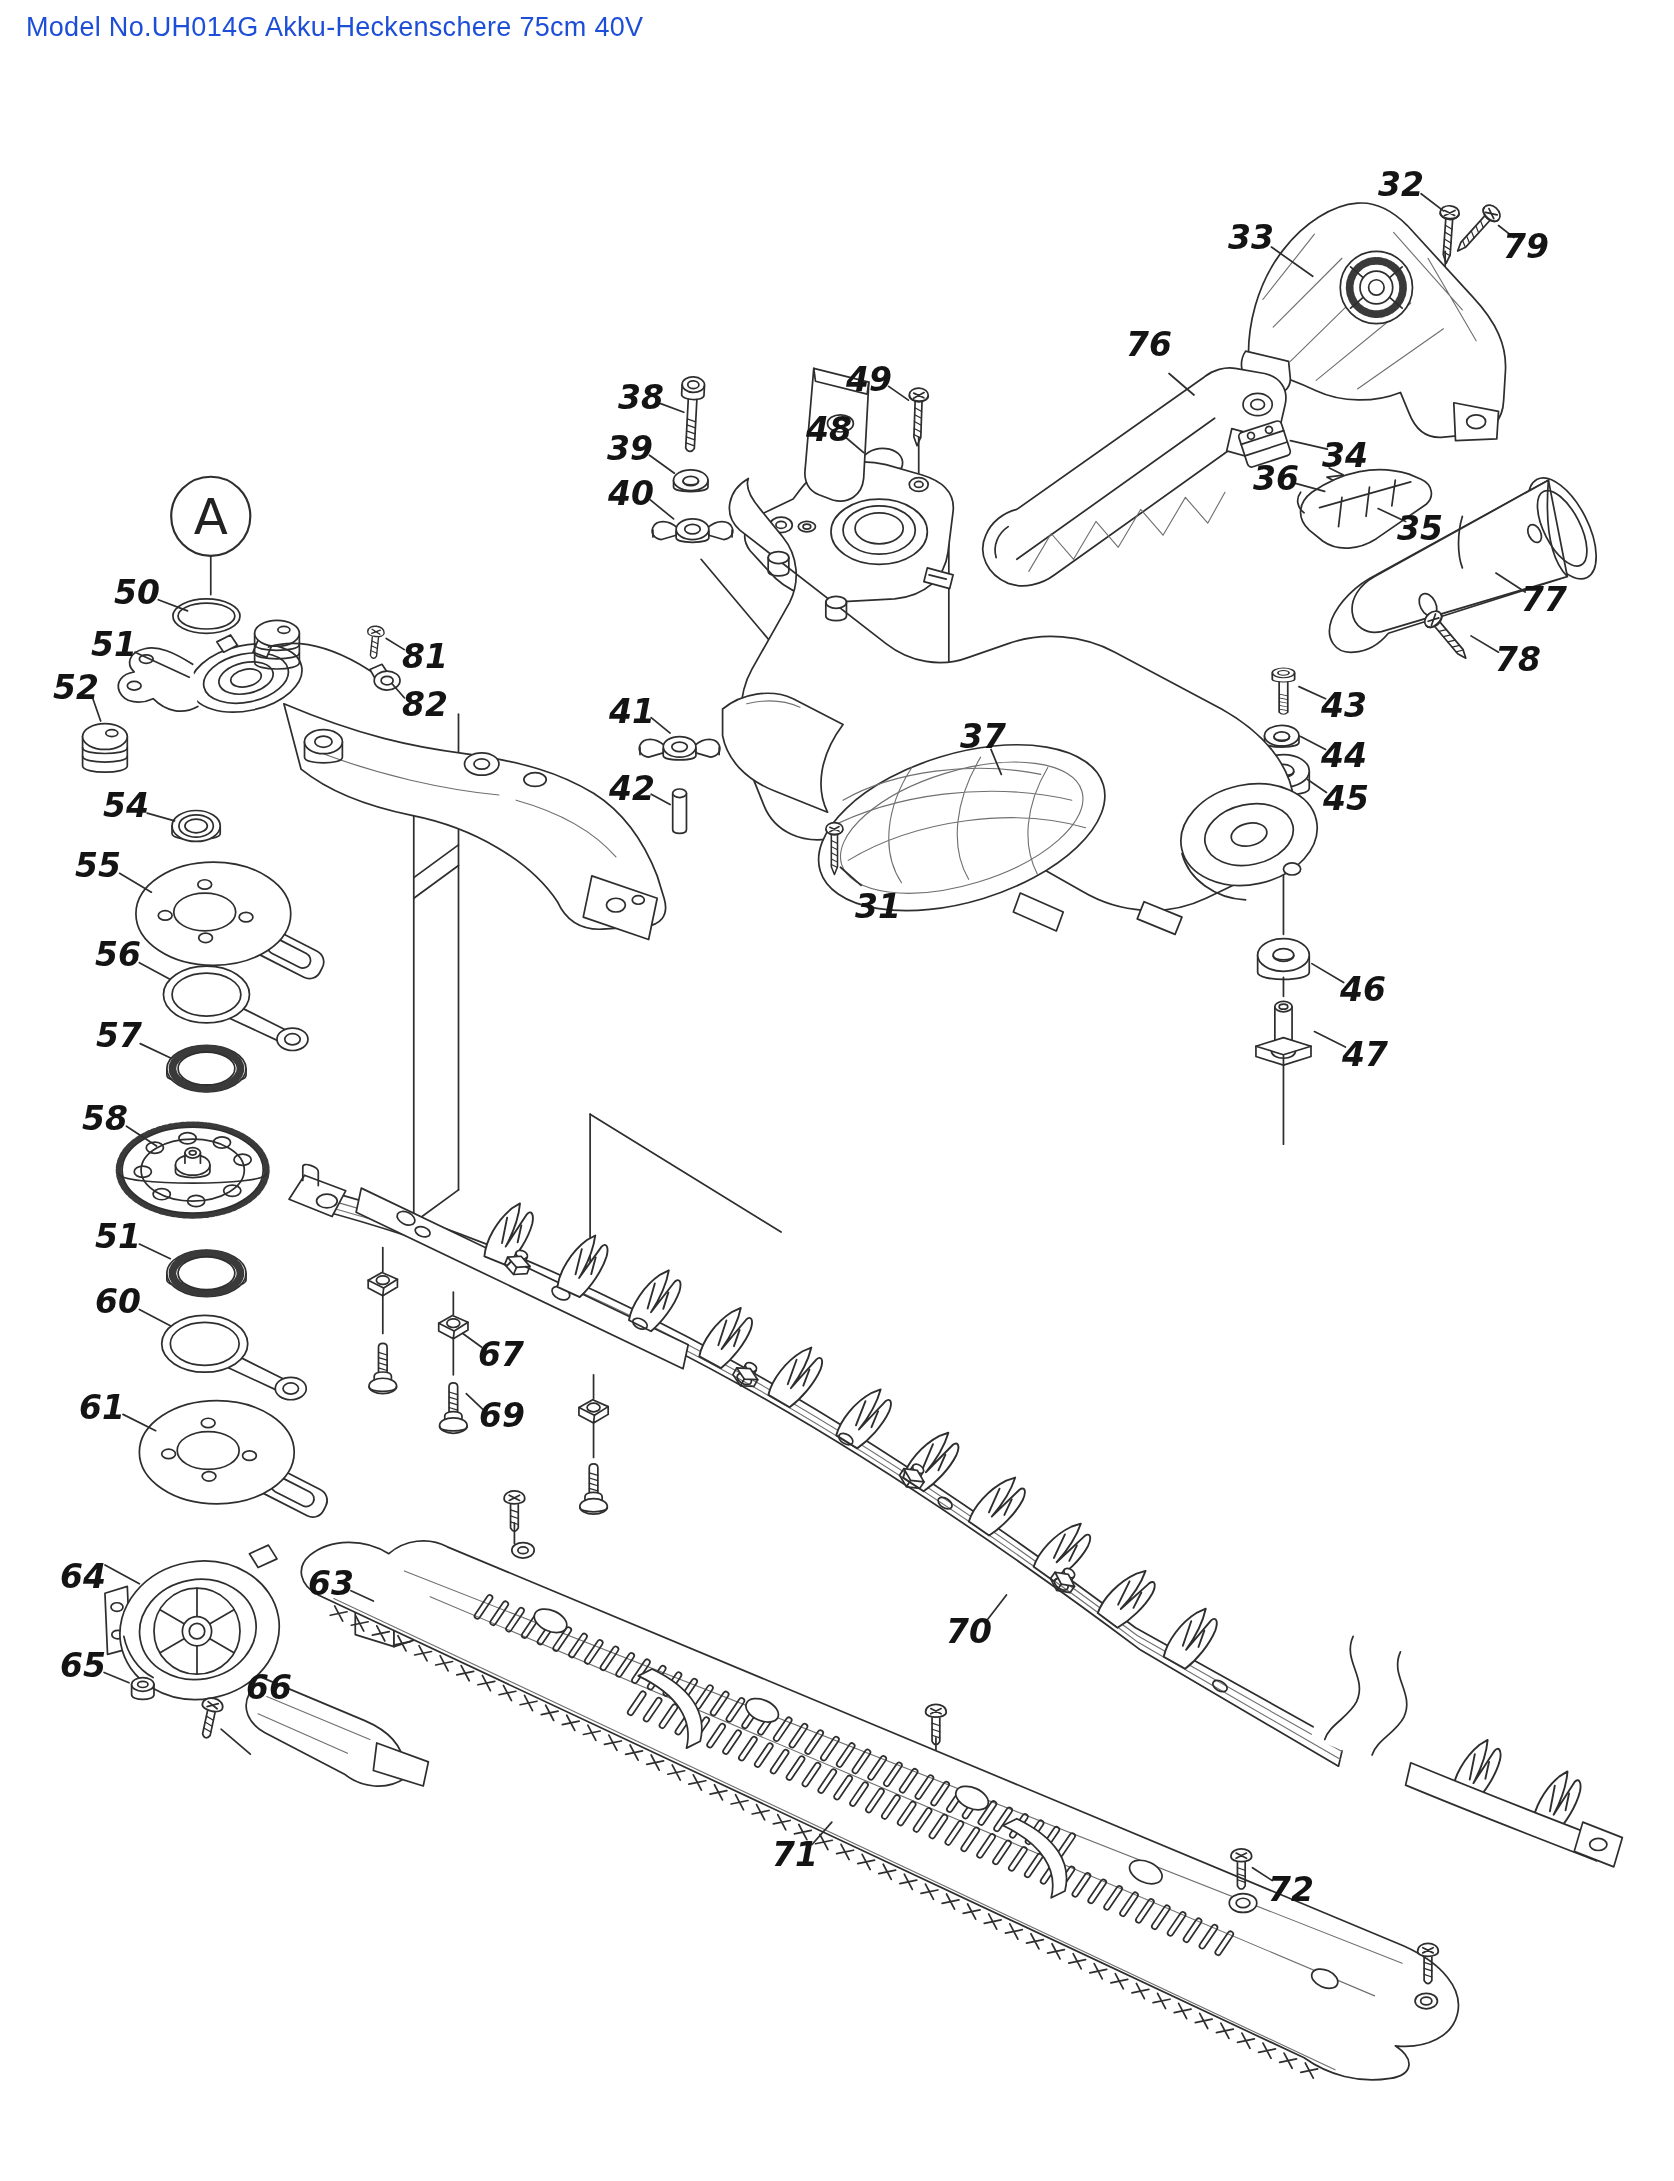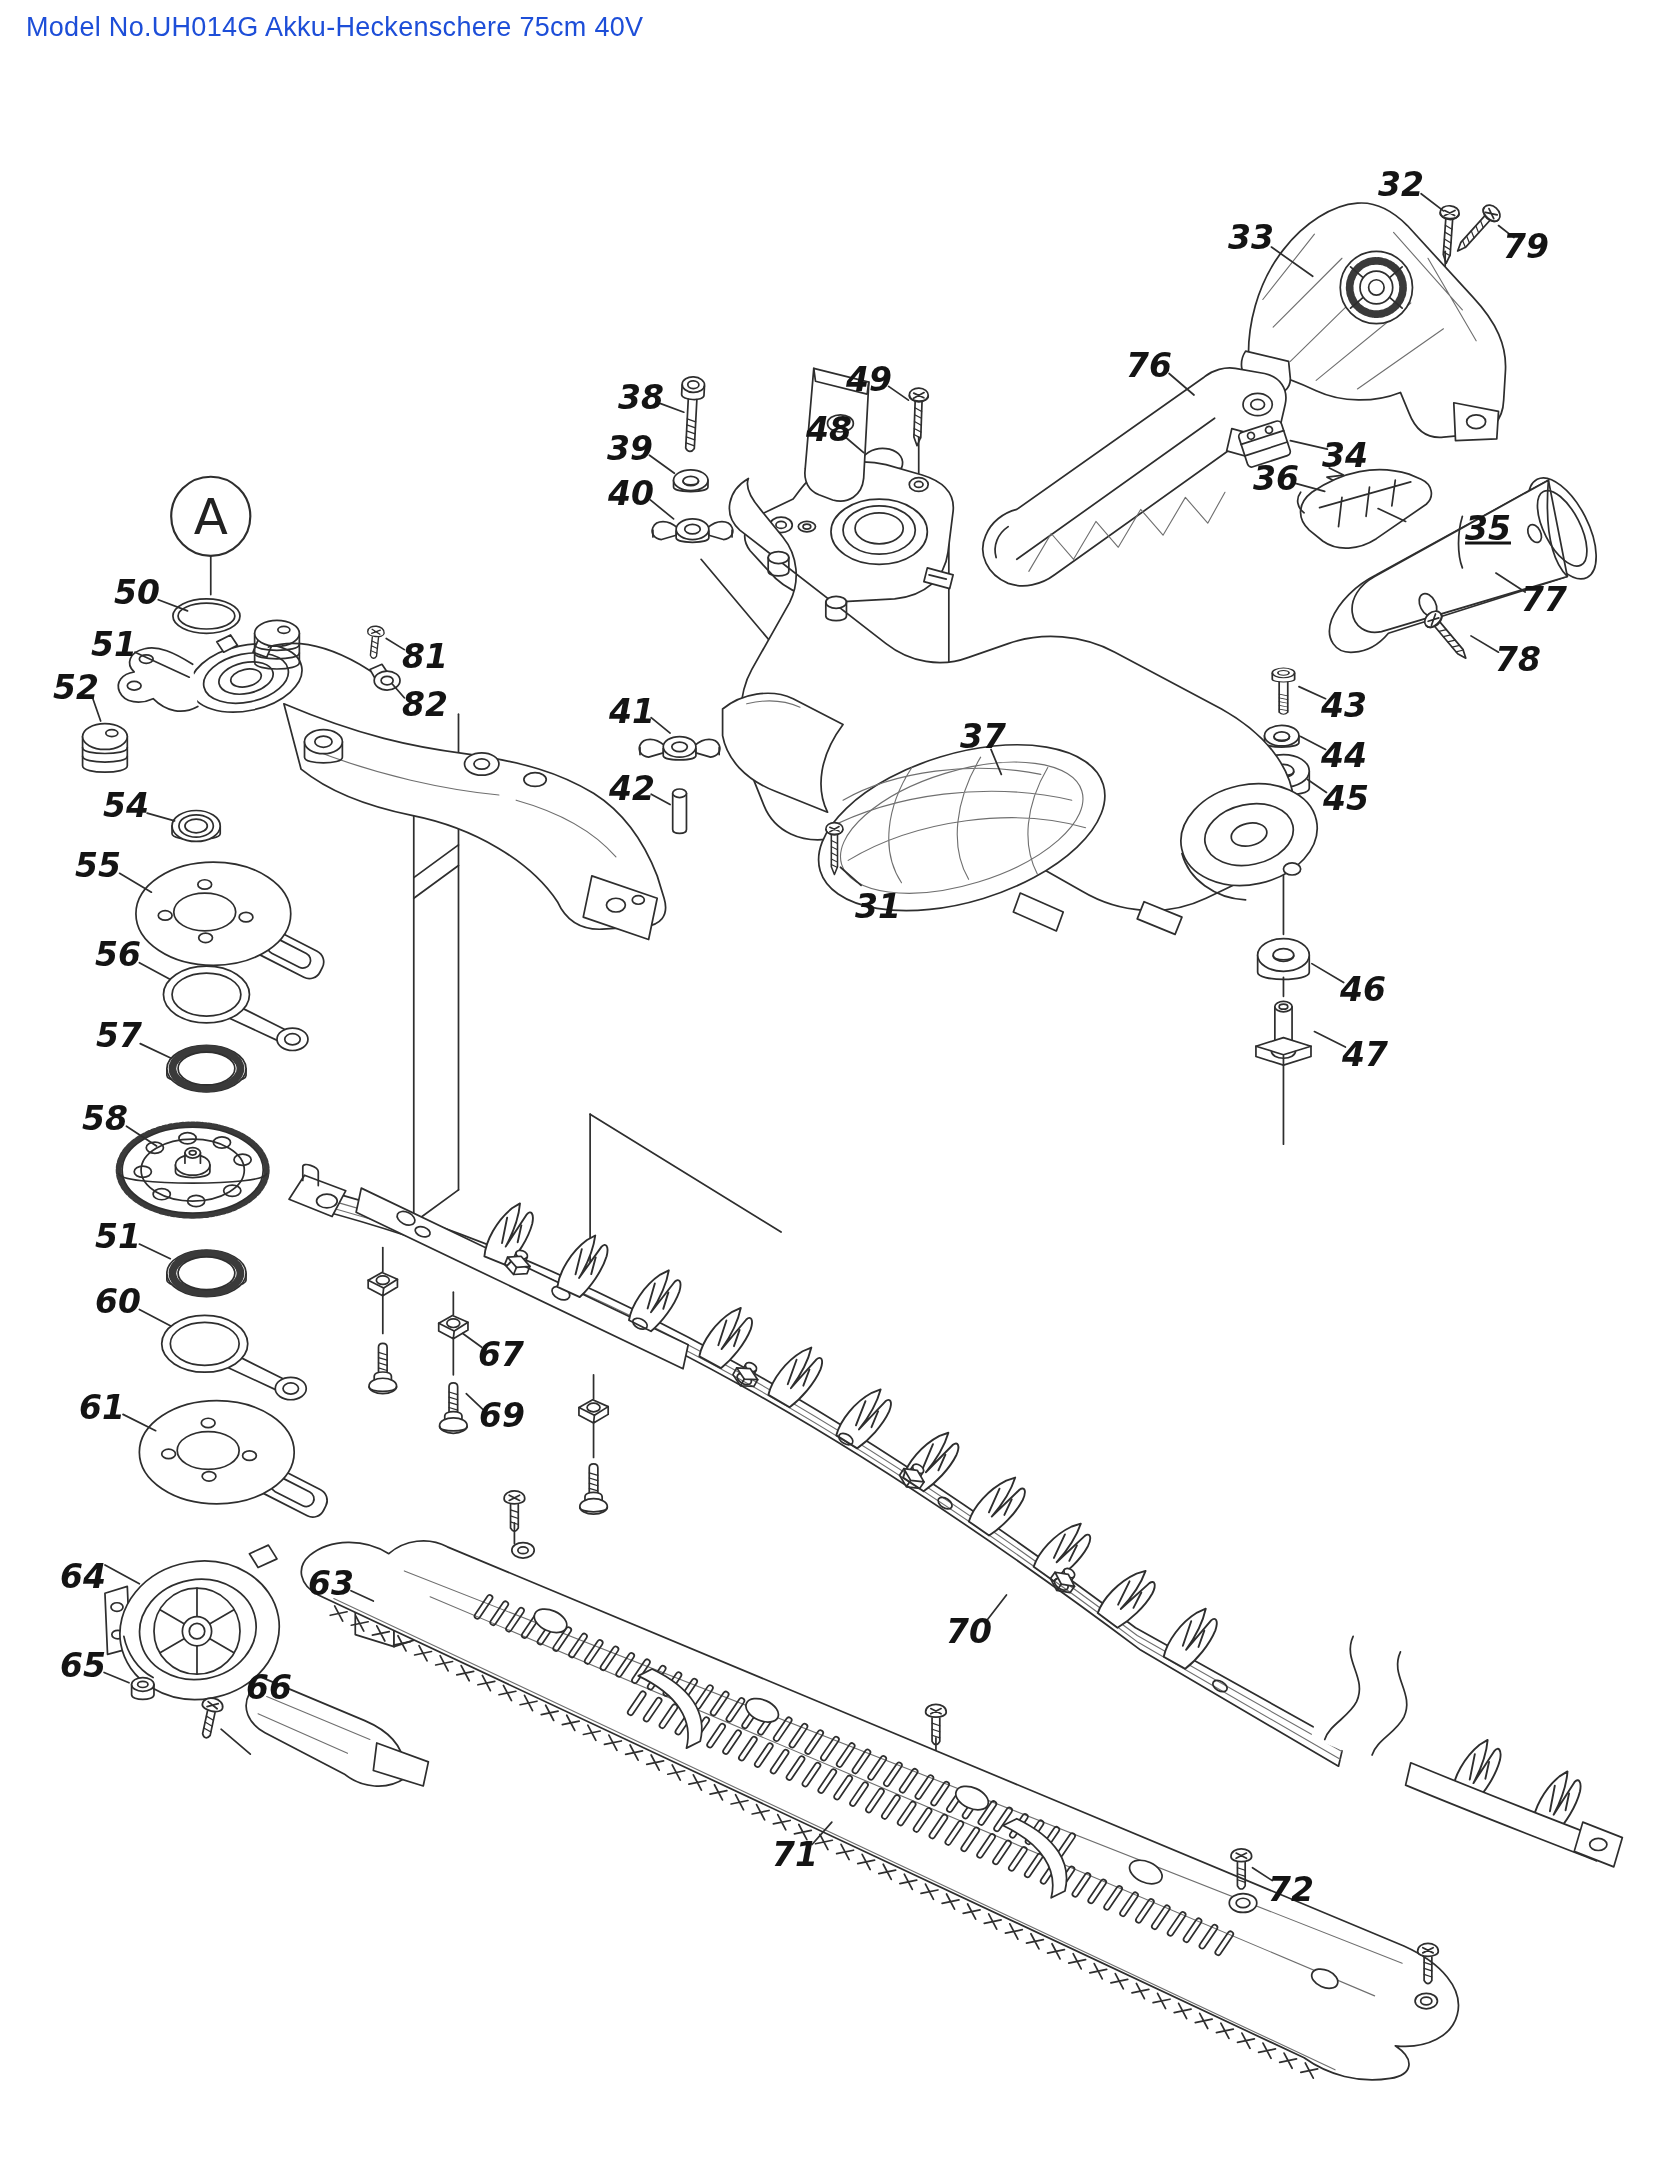--- a/index.html
+++ b/index.html
@@ -708,21 +708,21 @@
         <line x1="470" y1="755" x2="449" y2="742"></line>
         <line x1="470" y1="811" x2="456" y2="795"></line>
       </g>
   </svg>
 
   <div id="labels">
       <div class="part-label" style="left: 878px; top: 894px; margin-top: 12px;">31</div>
       <div class="part-label" style="left: 1401px; top: 184px;">32</div>
       <div class="part-label" style="left: 1251px; top: 237px;">33</div>
       <div class="part-label" style="left: 1345px; top: 455px;">34</div>
-      <div class="part-label" style="left: 1488px; top: 528px; text-decoration: underline;">35</div>
+      <div class="part-label" style="left: 1420px; top: 528px;">35</div>
       <div class="part-label" style="left: 1276px; top: 478px;">36</div>
       <div class="part-label" style="left: 983px; top: 736px;">37</div>
       <div class="part-label" style="left: 641px; top: 397px;">38</div>
       <div class="part-label" style="left: 630px; top: 448px;">39</div>
       <div class="part-label" style="left: 631px; top: 493px;">40</div>
       <div class="part-label" style="left: 632px; top: 711px;">41</div>
       <div class="part-label" style="left: 632px; top: 788px;">42</div>
       <div class="part-label" style="left: 1344px; top: 705px;">43</div>
       <div class="part-label" style="left: 1344px; top: 755px;">44</div>
       <div class="part-label" style="left: 1346px; top: 798px;">45</div>
@@ -743,21 +743,21 @@
       <div class="part-label" style="left: 102px; top: 1407px;">61</div>
       <div class="part-label" style="left: 331px; top: 1583px;">63</div>
       <div class="part-label" style="left: 83px; top: 1556px; margin-top: 20px;">64</div>
       <div class="part-label" style="left: 83px; top: 1665px;">65</div>
       <div class="part-label" style="left: 269px; top: 1687px;">66</div>
       <div class="part-label" style="left: 501px; top: 1354px;">67</div>
       <div class="part-label" style="left: 502px; top: 1415px;">69</div>
       <div class="part-label" style="left: 969px; top: 1631px;">70</div>
       <div class="part-label" style="left: 795px; top: 1854px;">71</div>
       <div class="part-label" style="left: 1291px; top: 1889px;">72</div>
-      <div class="part-label" style="left: 1149px; top: 365px;">76</div>
+      <div class="part-label" style="left: 1149px; top: 344px;">76</div>
       <div class="part-label" style="left: 1544px; top: 599px;">77</div>
       <div class="part-label" style="left: 1518px; top: 659px;">78</div>
       <div class="part-label" style="left: 1526px; top: 246px;">79</div>
       <div class="part-label" style="left: 425px; top: 656px;">81</div>
       <div class="part-label" style="left: 425px; top: 704px;">82</div>
     </div>
 </div>
 
 
 </body></html>

